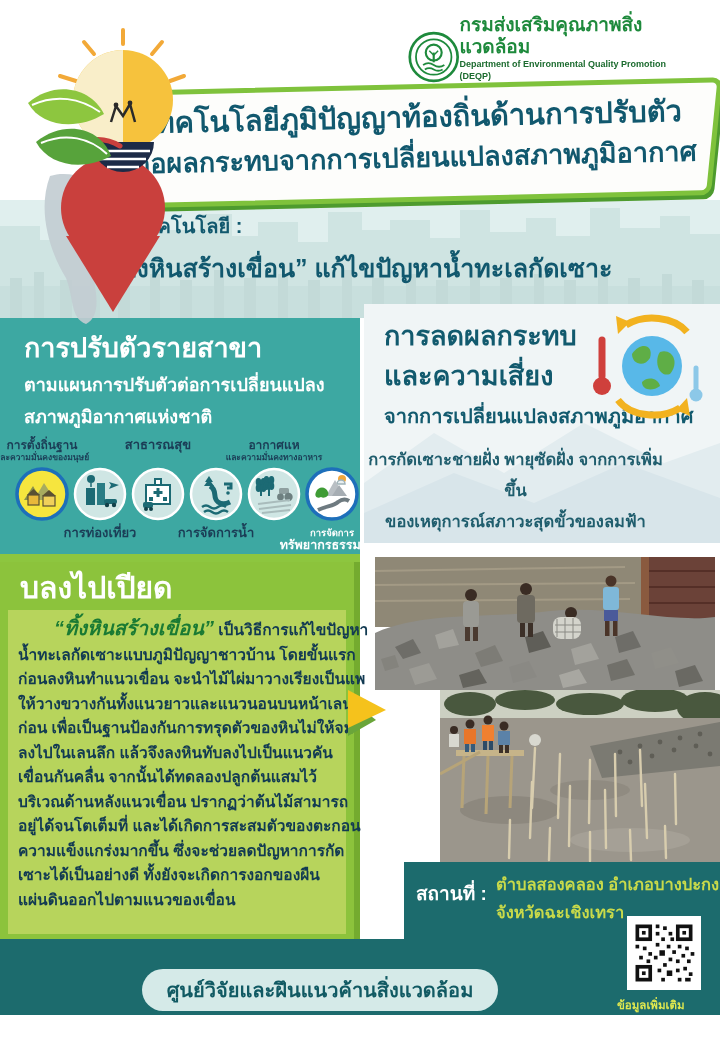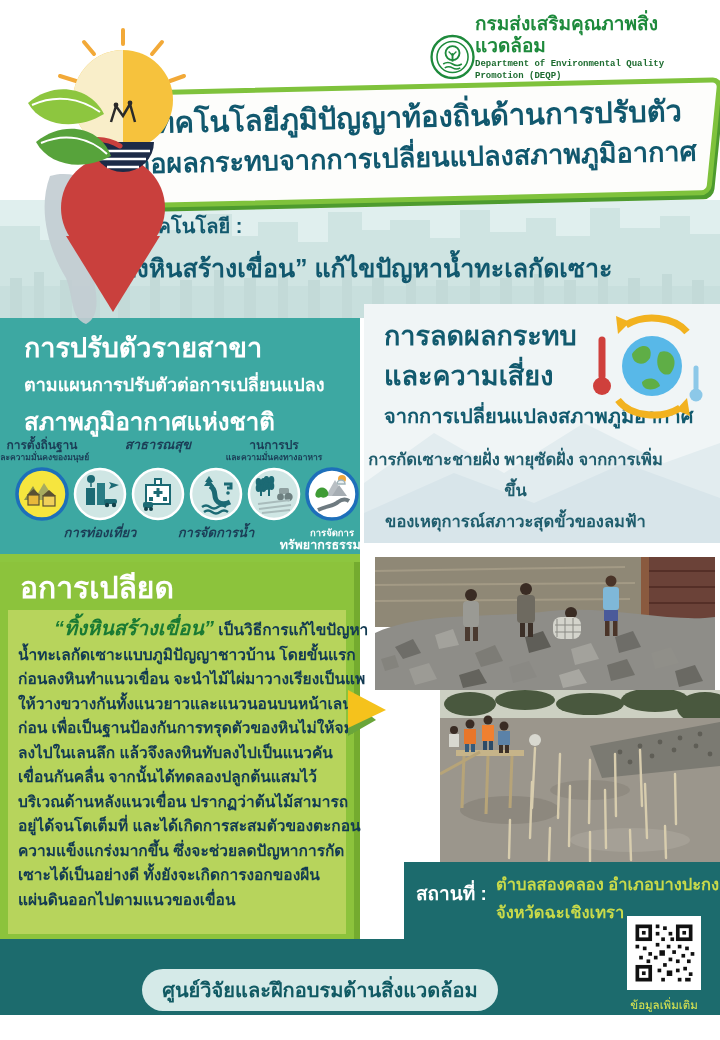--- a/index.html
+++ b/index.html
@@ -1,20 +1,20 @@
 <!DOCTYPE html>
 <html><head>
 <meta charset="utf-8">
 <style>
   html,body{margin:0;padding:0;background:#fff;}
   .page{position:relative;width:720px;height:1040px;background:#ffffff;overflow:hidden;
         font-family:"Liberation Sans","DejaVu Sans",sans-serif;}
 
   
-  .logo{position:absolute;left:430px;top:14px;width:286px;display:flex;align-items:center;font-family:Liberation Mono, monospace;}
+  .logo{position:absolute;left:408px;top:14px;width:286px;display:flex;align-items:center;}
   .logo-text{display:flex;flex-direction:column;}
   .org-th{color:#1e8a3c;font-size:19px;font-weight:800;line-height:22px;letter-spacing:0;}
   .org-en{color:#1c6b2f;font-size:9px;font-weight:700;line-height:12px;}
   .org-min{color:#7fa263;font-size:6.5px;line-height:9px;}
 
   
   .banner{position:absolute;left:112px;top:84px;width:604px;height:118px;z-index:3;}
   .banner-bg{position:absolute;inset:0;background:#fdfdfb;border:5px solid #7fc23c;border-radius:10px;
              transform:skewX(-7deg) rotate(-1.3deg);box-shadow:3px 4px 0 #4e9b2e;}
   .banner-text{position:relative;z-index:2;transform:rotate(-1.3deg);text-align:center;padding-top:12px;}
@@ -27,29 +27,29 @@
   
   .skyline-band{position:absolute;left:0;top:200px;width:720px;height:118px;background:#e0efee;overflow:hidden;}
   .tech-label{position:absolute;left:112px;top:10px;color:#11586e;font-size:20px;font-weight:800;z-index:2;}
   .tech-name{position:absolute;left:0;top:48px;width:720px;text-align:center;color:#11586e;
              font-size:25px;font-weight:800;z-index:2;}
 
   
   .adapt-panel{position:absolute;left:0;top:318px;width:360px;height:248px;background:#3da8a2;}
   .adapt-title{position:absolute;left:24px;top:8px;color:#ffffff;font-size:27px;font-weight:800;}
   .adapt-sub1{position:absolute;left:24px;top:52px;color:#ffffff;font-size:18px;font-weight:700;text-align:right;}
-  .adapt-sub2{position:absolute;left:24px;top:84px;color:#ffffff;font-size:24px;font-weight:700;}
+  .adapt-sub2{position:absolute;left:24px;top:84px;color:#ffffff;font-size:18px;font-weight:700;}
   .sector{position:absolute;width:56px;height:56px;top:148px;}
   .sector svg{display:block;}
   .sec-label{position:absolute;width:124px;text-align:center;font-weight:800;color:#1b3d56;}
   .sec-label .l1{font-size:12px;line-height:14px;display:block;}
   .sec-label .l2{font-size:8.5px;line-height:10px;display:block;font-weight:700;}
   .sec-label.above{top:-28px;left:-34px;}
   .sec-label.below{top:60px;left:-34px;}
-  .sec-label.single .l1{font-size:13px;font-style:italic;}
+  .sec-label.single .l1{font-size:13px;}
   .sec-label.white{color:#ffffff;}
   .sec-label.white .l1{font-size:9.5px;font-weight:700;}
   .sec-label.white .l2{font-size:12.5px;font-weight:800;}
   .lime-strip{position:absolute;left:0;top:554px;width:360px;height:8px;background:#8dc63f;}
 
   
   .impact-panel{position:absolute;left:364px;top:304px;width:356px;height:239px;background:#f0f5f6;overflow:hidden;}
   .impact-mtns{position:absolute;left:0;bottom:0;}
   .impact-t1{position:absolute;left:20px;top:10px;color:#125a6e;font-size:27px;font-weight:800;}
   .impact-t2{position:absolute;left:20px;top:50px;color:#125a6e;font-size:27px;font-weight:800;}
@@ -75,22 +75,22 @@
 
   
   .loc-box{position:absolute;left:364px;top:862px;width:331px;height:78px;background:#1c6b6d;margin-left:40px;}
   .loc-label{position:absolute;left:12px;top:16px;color:#ffffff;font-size:19px;font-weight:800;}
   .loc-lines{position:absolute;left:92px;top:8px;color:#c9da4a;font-size:16.5px;font-weight:700;line-height:28px;}
   .footer-band{position:absolute;left:0;top:939px;width:720px;height:76px;background:#1c6b6d;}
   .pill{position:absolute;left:142px;top:969px;width:356px;height:42px;background:#d5eae8;border-radius:22px;
         text-align:center;line-height:42px;color:#115a63;font-size:20px;font-weight:800;z-index:3;}
   .qr{position:absolute;left:627px;top:916px;width:74px;height:74px;background:#ffffff;padding:3px;
       box-sizing:border-box;z-index:4;}
-  .qr-label{position:absolute;left:617px;top:996px;width:94px;text-align:center;color:#e0e84f;
-            font-size:11.5px;font-weight:400;z-index:4;}
+  .qr-label{position:absolute;left:617px;top:996px;width:94px;color:#e0e84f;
+            font-size:11.5px;font-weight:700;z-index:4;}
 </style>
 </head>
 <body>
 
 <div class="page">
 
   <div class="logo">
     <svg width="58" height="58" viewBox="0 0 58 58">
       <circle cx="29" cy="29" r="27" fill="#ffffff" stroke="#1e8a3c" stroke-width="3"></circle>
       <circle cx="29" cy="29" r="20" fill="#ffffff" stroke="#1e8a3c" stroke-width="2"></circle>
@@ -266,21 +266,21 @@
         <path d="M22,20 C30,24 24,32 30,36 C34,39 38,38 42,36" fill="none" stroke="#1c6a74" stroke-width="5"></path>
         <path d="M36,18 h7 v4 h-4" fill="none" stroke="#1c6a74" stroke-width="3"></path>
         <circle cx="40" cy="27" r="1.8" fill="#1c6a74"></circle>
         <path d="M14,41 q4,-3 8,0 q4,3 8,0 q4,-3 8,0" fill="none" stroke="#1c6a74" stroke-width="2.4"></path>
         <path d="M16,46 q4,-3 8,0 q4,3 8,0 q4,-3 8,0" fill="none" stroke="#1c6a74" stroke-width="2.4"></path>
       </svg>
     </div>
 
     <div class="sector" style="left:246px">
       <div class="sec-label above">
-        <span class="l1">านการปร</span>
+        <span class="l1">อากาศแห</span>
         <span class="l2">และความมั่นคงทางอาหาร</span>
       </div>
       <svg width="56" height="56" viewBox="0 0 56 56">
         <circle cx="28" cy="28" r="25" fill="#cfe6e4" stroke="#ffffff" stroke-width="2.5"></circle>
         <g stroke="#1c6a74" stroke-width="2" fill="#1c6a74">
           <line x1="15" y1="14" x2="15" y2="30"></line>
             <ellipse cx="12.5" cy="16" rx="1.8" ry="3"></ellipse>
             <ellipse cx="17.5" cy="16" rx="1.8" ry="3"></ellipse>
             <ellipse cx="12.5" cy="22" rx="1.8" ry="3"></ellipse>
             <ellipse cx="17.5" cy="22" rx="1.8" ry="3"></ellipse>
@@ -470,21 +470,21 @@
         <rect x="58" y="41" width="12" height="14" fill="#5b82a8"></rect>
         <rect x="59" y="55" width="4" height="8" fill="#3c3028"></rect>
         <rect x="65" y="55" width="4" height="8" fill="#3c3028"></rect>
       <circle cx="14" cy="40" r="4" fill="#3a2c24"></circle>
         <rect x="9" y="44" width="10" height="13" fill="#d8d8d0"></rect>
       <circle cx="95" cy="50" r="6" fill="#d8d8d0"></circle>
     </g>
   </svg>
 
   <div class="details">
-    <div class="details-heading">อการเปลียด</div>
+    <div class="details-heading">บลงไปเปียด</div>
     <div class="details-box">
       <div class="d-line first"><span class="d-quote">“ทิ้งหินสร้างเขื่อน”</span> <span>เป็นวิธีการแก้ไขปัญหา</span></div>
       <div class="d-line">น้ำทะเลกัดเซาะแบบภูมิปัญญาชาวบ้าน โดยขั้นแรก</div>
       <div class="d-line">ก่อนลงหินทำแนวเขื่อน จะนำไม้ไผ่มาวางเรียงเป็นแพ</div>
       <div class="d-line">ให้วางขวางกันทั้งแนวยาวและแนวนอนบนหน้าเลน</div>
       <div class="d-line">ก่อน เพื่อเป็นฐานป้องกันการทรุดตัวของหินไม่ให้จม</div>
       <div class="d-line">ลงไปในเลนลึก แล้วจึงลงหินทับลงไปเป็นแนวคัน</div>
       <div class="d-line">เขื่อนกันคลื่น จากนั้นได้ทดลองปลูกต้นแสมไว้</div>
       <div class="d-line">บริเวณด้านหลังแนวเขื่อน ปรากฏว่าต้นไม้สามารถ</div>
       <div class="d-line">อยู่ได้จนโตเต็มที่ และได้เกิดการสะสมตัวของตะกอน</div>
@@ -500,21 +500,21 @@
 
   <div class="loc-box">
     <div class="loc-label">สถานที่ :</div>
     <div class="loc-lines">
       <div>ตำบลสองคลอง อำเภอบางปะกง</div>
       <div>จังหวัดฉะเชิงเทรา</div>
     </div>
   </div>
 
   <div class="footer-band"></div>
-  <div class="pill">ศูนย์วิจัยและฝึกอบรมด้านสิ่งแวดล้อม</div>
+  <div class="pill">ศูนย์วิจัยและฝึนแนวค้านสิ่งแวดล้อม</div>
   <svg class="qr" viewBox="0 0 74 74">
     <rect x="0" y="0" width="74" height="74" fill="#ffffff"></rect>
     <g fill="#111111">
       <rect x="6" y="6" width="18" height="18"></rect>
         <rect x="50" y="6" width="18" height="18"></rect>
         <rect x="6" y="50" width="18" height="18"></rect>
       <rect x="10" y="10" width="10" height="10" fill="#ffffff"></rect>
         <rect x="54" y="10" width="10" height="10" fill="#ffffff"></rect>
         <rect x="10" y="54" width="10" height="10" fill="#ffffff"></rect>
       <rect x="13" y="13" width="4" height="4"></rect>

